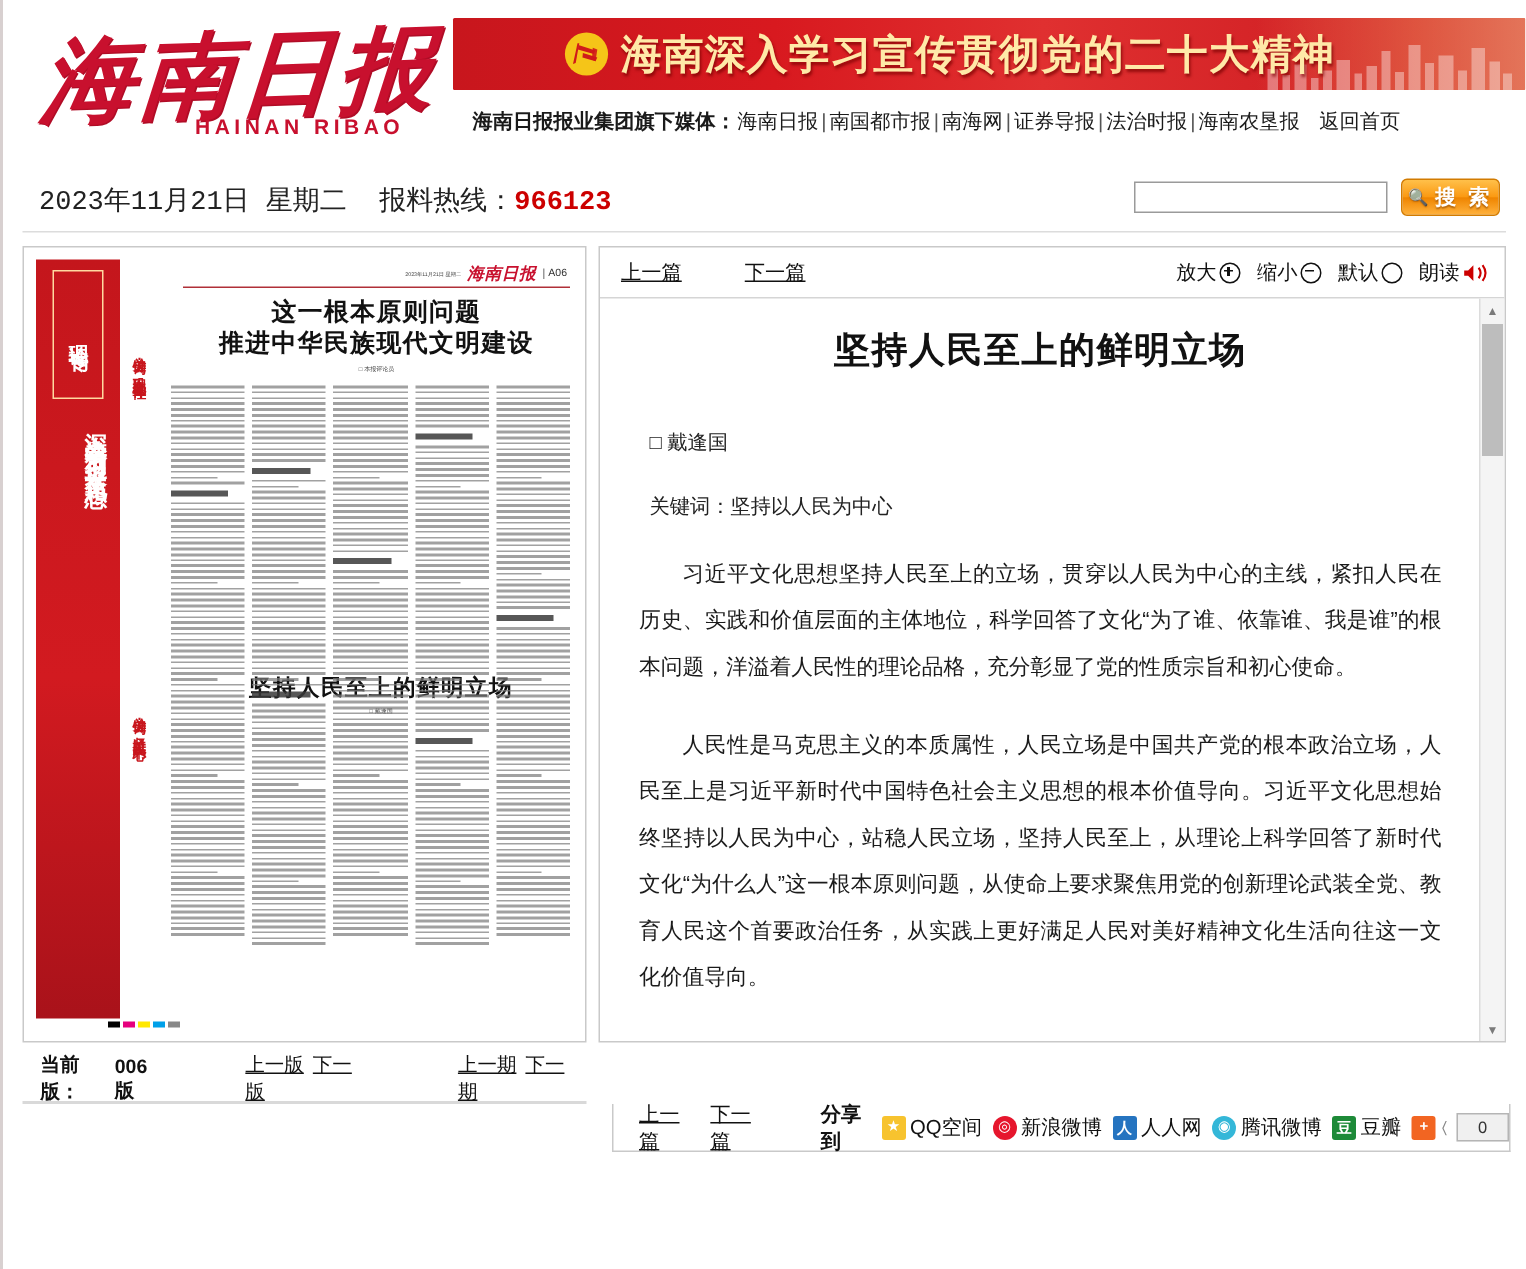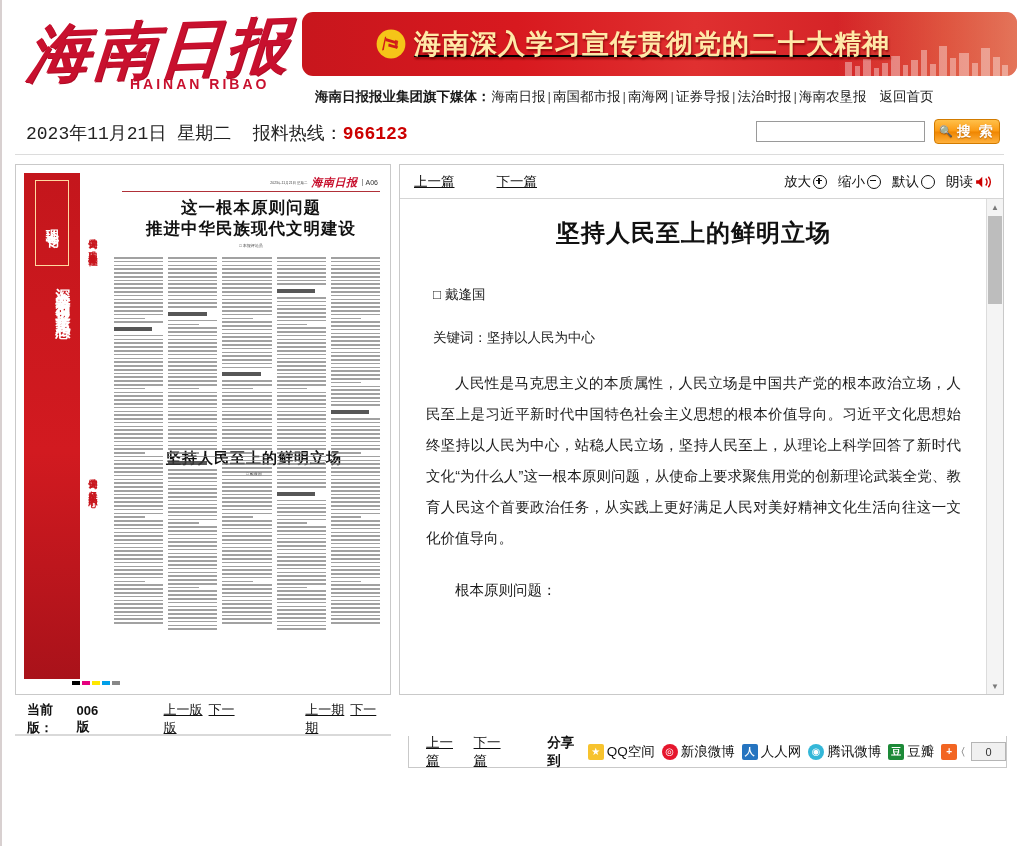--- a/index.html
+++ b/index.html
@@ -54,27 +54,26 @@
     font-weight: bold;
     color: #c8102e;
     letter-spacing: 3px;
   }
   .header-right {
     flex: 1;
     padding-top: 12px;
   }
   .party-banner {
     position: relative;
-    height: 64px;
+    height: 48px;
     background: linear-gradient(90deg, #c8161d 0%, #d8191f 30%, #e03030 55%, #c8161d 100%);
     overflow: hidden;
     display: flex;
     align-items: center;
-    border-radius: 11px;
-    text-decoration: underline;
+    border-radius: 1px;
   }
   .party-banner::after {
     content: "";
     position: absolute;
     right: 0; top: 0; bottom: 0;
     width: 180px;
     background:
       linear-gradient(90deg, rgba(200,22,29,0) 0%, rgba(255,190,120,.35) 60%, rgba(255,210,150,.5) 100%);
   }
   .skyline {
@@ -1109,20 +1108,21 @@
                 <path d="M15 2 q4.5 6 0 12" stroke="#cc0000" stroke-width="1.6" fill="none"></path>
               </svg>
             </span>
           </div>
         </div>
 
         <div class="art-scroll">
           <div class="art-title">坚持人民至上的鲜明立场</div>
           <div class="art-author">□ 戴逢国</div>
           <div class="art-keyword">关键词：坚持以人民为中心</div>
+          <p class="art-p">习近平文化思想坚持人民至上的立场，贯穿以人民为中心的主线，紧扣人民在历史、实践和价值层面的主体地位，科学回答了文化“为了谁、依靠谁、我是谁”的根本问题，洋溢着人民性的理论品格，充分彰显了党的性质宗旨和初心使命。</p>
           <p class="art-p">人民性是马克思主义的本质属性，人民立场是中国共产党的根本政治立场，人民至上是习近平新时代中国特色社会主义思想的根本价值导向。习近平文化思想始终坚持以人民为中心，站稳人民立场，坚持人民至上，从理论上科学回答了新时代文化“为什么人”这一根本原则问题，从使命上要求聚焦用党的创新理论武装全党、教育人民这个首要政治任务，从实践上更好满足人民对美好精神文化生活向往这一文化价值导向。</p>
           <p class="art-p">根本原则问题：</p>
 
         </div>
 
         <div class="vscroll">
           <div class="arrow">▲</div>
           <div class="thumb"></div>
           <div class="arrow bottom">▼</div>
         </div>

